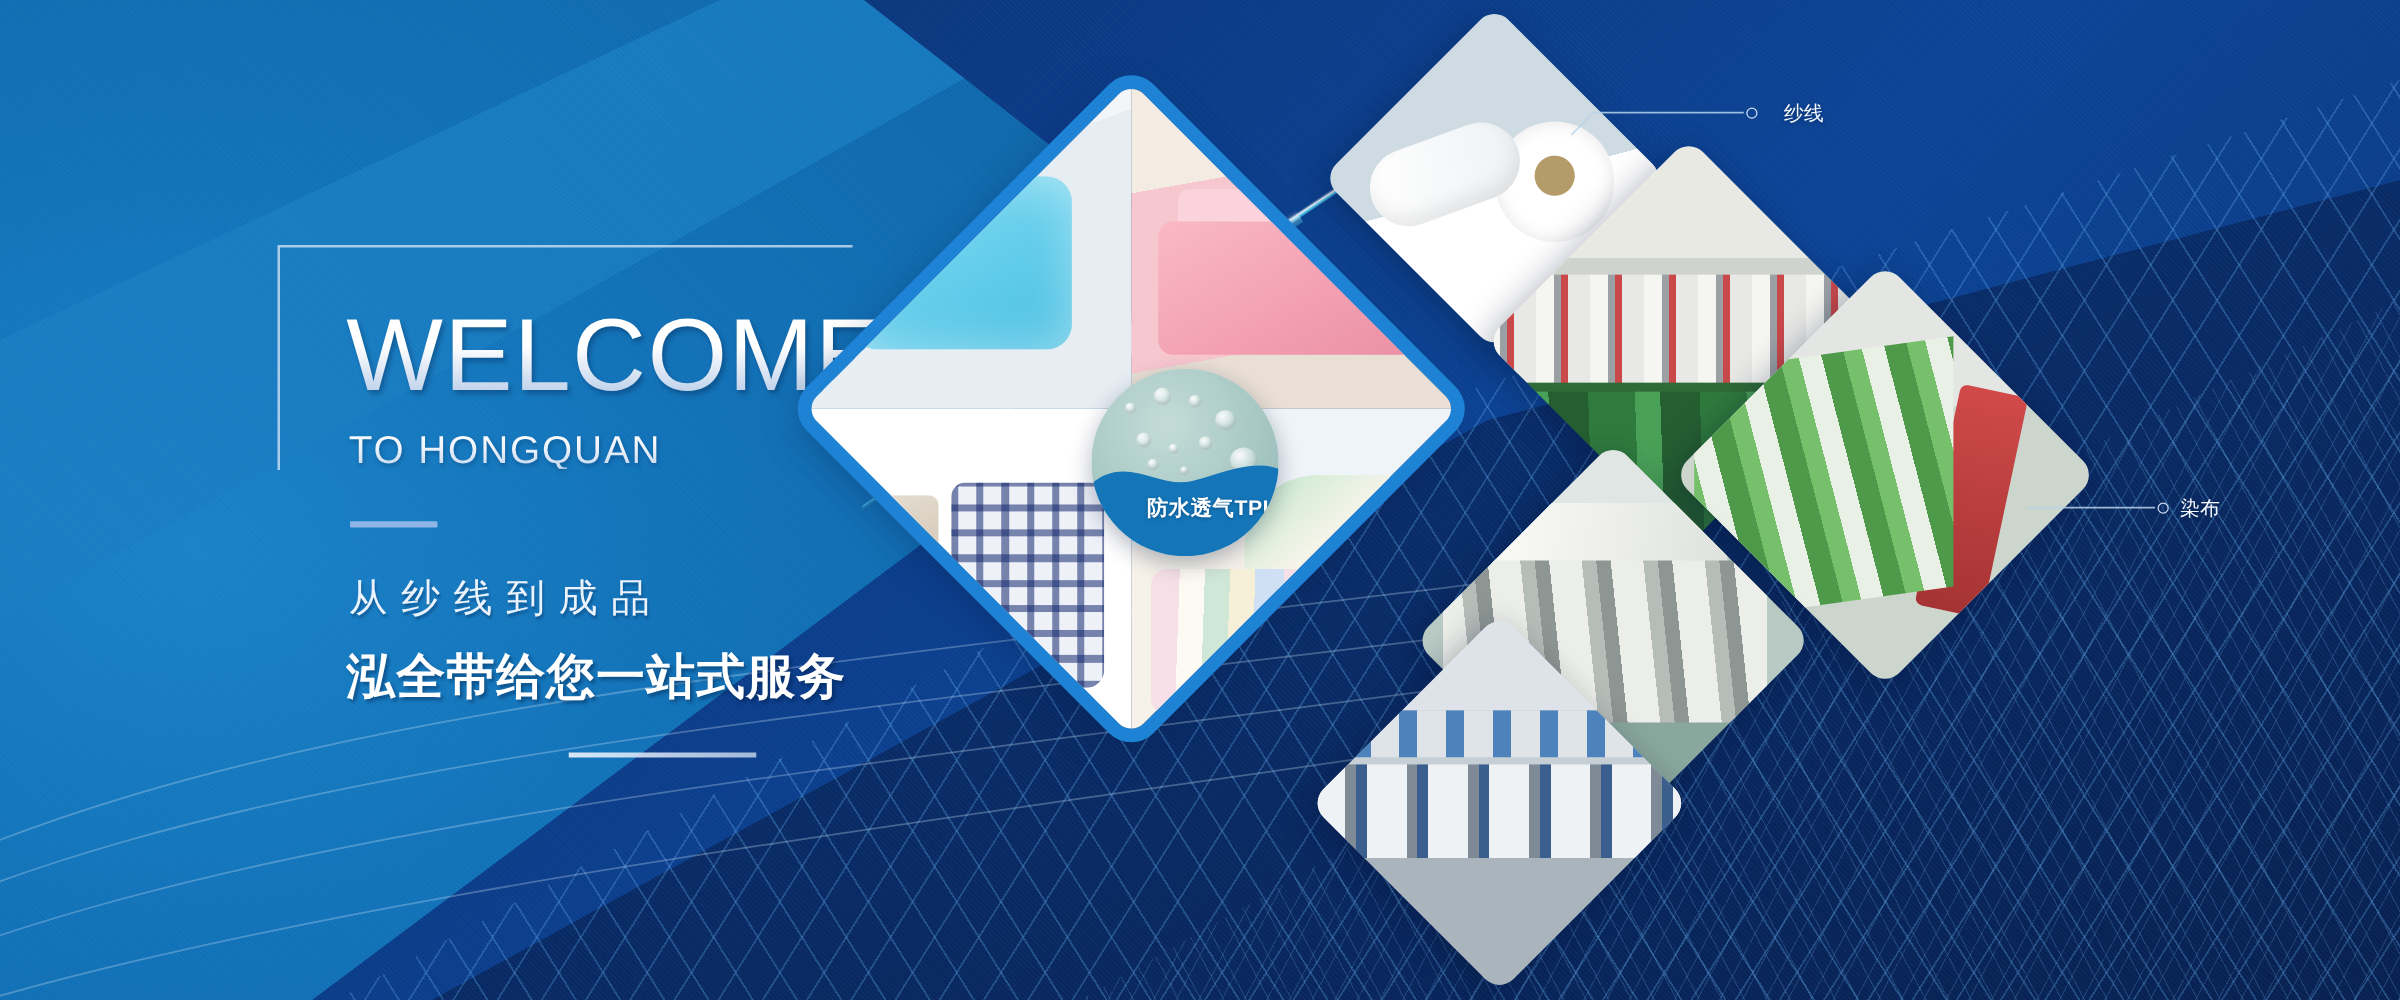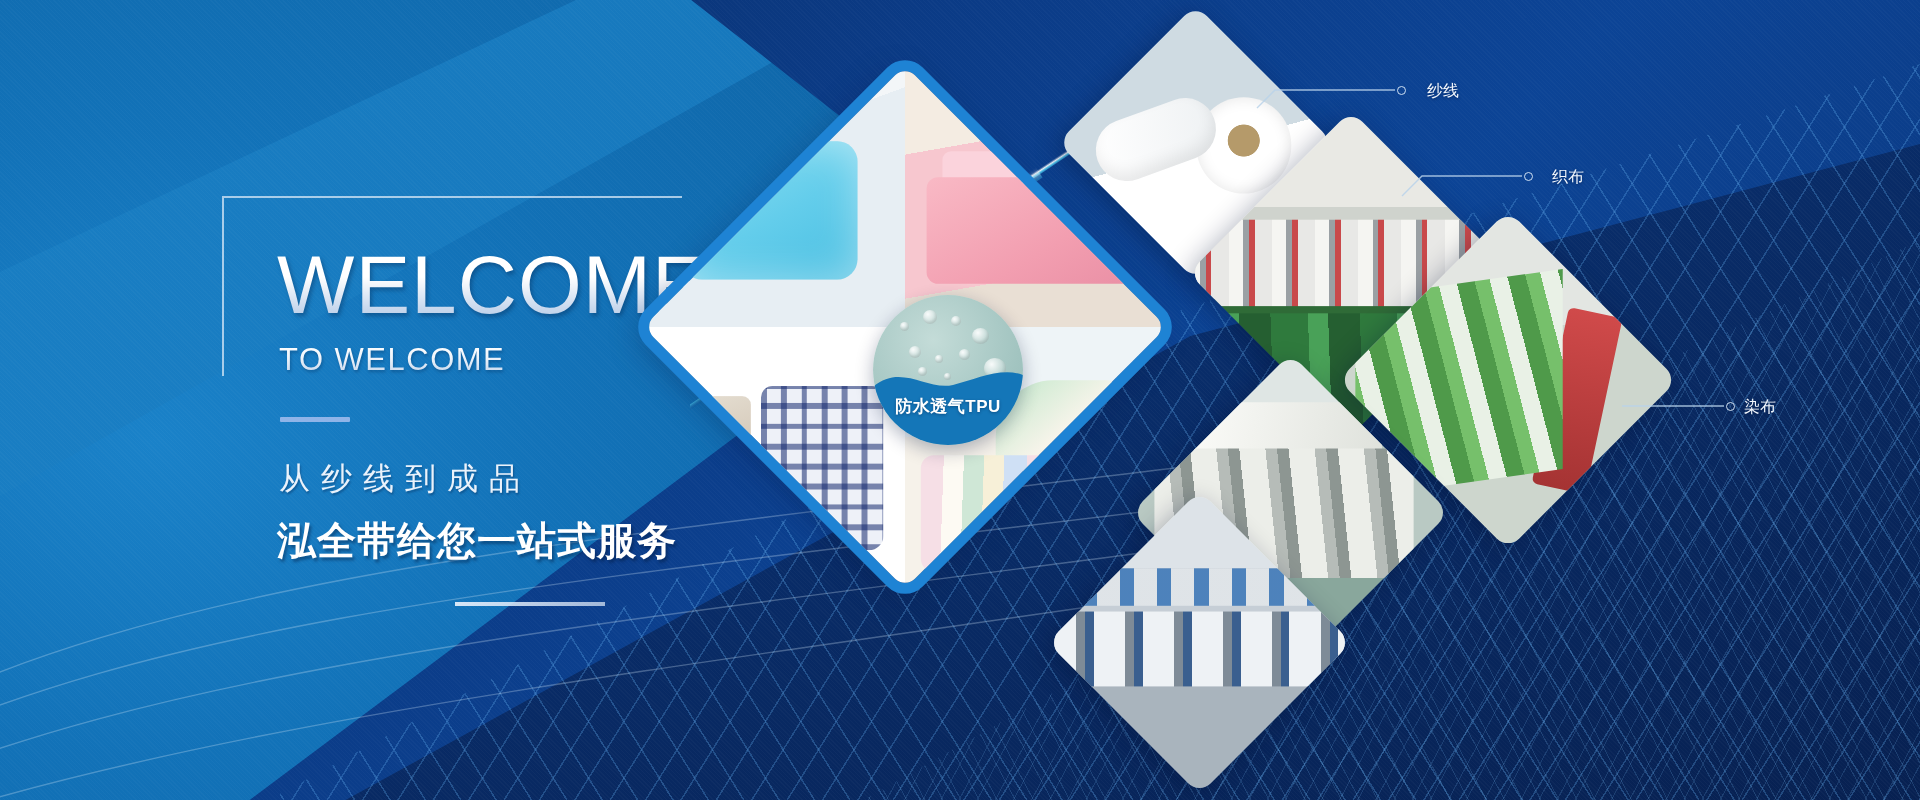--- a/index.html
+++ b/index.html
@@ -160,21 +160,21 @@
     border-radius:50%; overflow:hidden;
     box-shadow:0 6px 18px rgba(0,20,60,.30);
   }
   .tpu-top{ position:absolute; inset:0;
     background:radial-gradient(circle at 40% 30%, #c4dcd8 0%, #a6c7c3 55%, #8fb6b2 100%); }
   .drop{ position:absolute; border-radius:50%;
     background:radial-gradient(circle at 35% 30%, rgba(255,255,255,.92), rgba(255,255,255,.25) 60%, rgba(255,255,255,.05));
     box-shadow:inset -1px -2px 3px rgba(0,0,0,.12); }
   .tpu-wave{ position:absolute; left:0; bottom:0; width:100%; height:56%; }
   .tpu-label{
-    position:absolute; left:0; right:0; bottom:27px; text-align:center;
+    position:absolute; left:0; right:0; bottom:27px; text-align:right;
     color:#ffffff; font-size:17px; font-weight:700; letter-spacing:.5px;
     text-shadow:0 1px 3px rgba(0,30,70,.45);
   }
 
   
   .tile{
     position:absolute; transform:rotate(45deg); border-radius:16px; overflow:hidden;
     box-shadow:0 8px 26px rgba(0,15,50,.32);
   }
   .tile-inner{ position:absolute; inset:0; transform:rotate(-45deg) scale(1.44); }
@@ -270,21 +270,21 @@
       <rect x="-60" y="144" width="540" height="5" fill="url(#fl1)"></rect>
       <rect x="40" y="140" width="340" height="13" fill="url(#fl1)" opacity=".45"></rect>
     </g>
     <ellipse cx="212" cy="152" rx="46" ry="26" fill="url(#fl2)"></ellipse>
     <ellipse cx="212" cy="152" rx="13" ry="11" fill="#eafaff" opacity=".9"></ellipse>
   </svg>
 
   <div class="text-block">
     <div class="bracket"></div>
     <div class="welcome">WELCOME</div>
-    <div class="welcome-sub">TO WELCOME</div>
+    <div class="welcome-sub">TO HONGQUAN</div>
     <div class="accent-bar"></div>
     <div class="cn-line1">从纱线到成品</div>
     <div class="cn-line2">泓全带给您一站式服务</div>
   </div>
   <div class="rule-bottom"></div>
 
   <div class="diamond-main">
     <div class="dm-grid">
       <div class="dm-cell ph-pillow"></div>
       <div class="dm-cell ph-bed"></div>
@@ -329,27 +329,20 @@
     </div>
 
   <div class="conn" style="left:1255px;top:62px;width:330px;height:50px">
     <svg width="330" height="50">
       <path d="M2,46 L20,28 L140,28" fill="none" stroke="#b9d2ea" stroke-width="1.4" opacity=".85"></path>
     </svg>
     <span class="dot" style="left:142px;top:23.5px"></span>
     <span class="lbl" style="left:172px;top:19px">纱线</span>
   </div>
 
-  <div class="conn" style="left:1400px;top:150px;width:330px;height:50px">
-    <svg width="330" height="50">
-      <path d="M2,46 L22,26 L122,26" fill="none" stroke="#b9d2ea" stroke-width="1.4" opacity=".85"></path>
-    </svg>
-    <span class="dot" style="left:124px;top:21.5px"></span>
-    <span class="lbl" style="left:152px;top:17px">织布</span>
-  </div>
 
   <div class="conn" style="left:1620px;top:382px;width:330px;height:50px">
     <svg width="330" height="50">
       <path d="M2,24 L104,24" fill="none" stroke="#b9d2ea" stroke-width="1.4" opacity=".85"></path>
     </svg>
     <span class="dot" style="left:106px;top:19.5px"></span>
     <span class="lbl" style="left:124px;top:15px">染布</span>
   </div>
 
 

